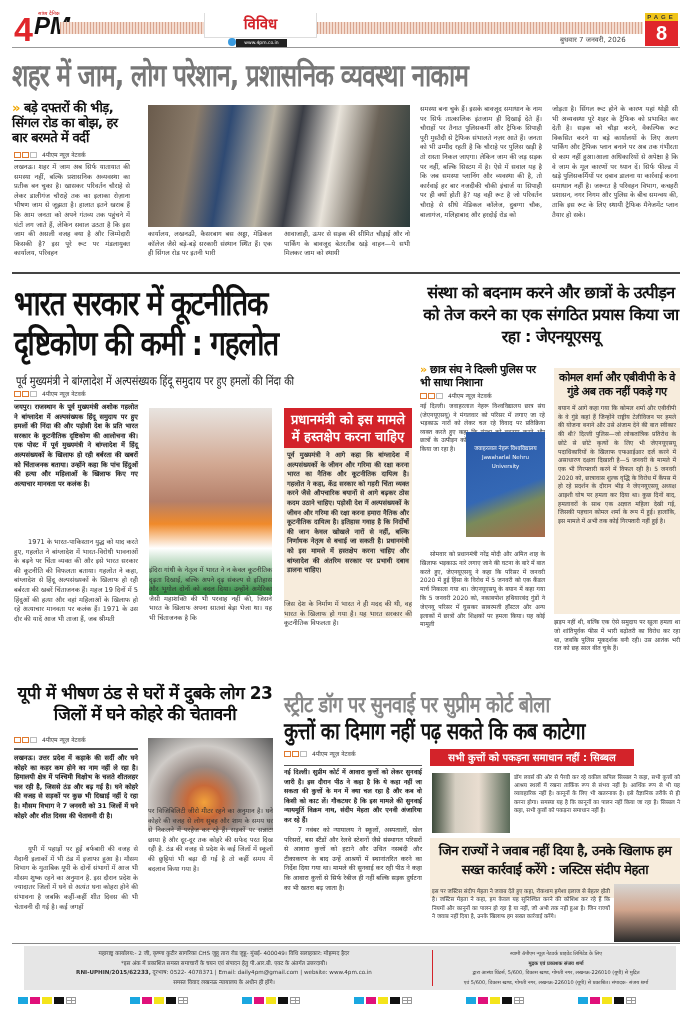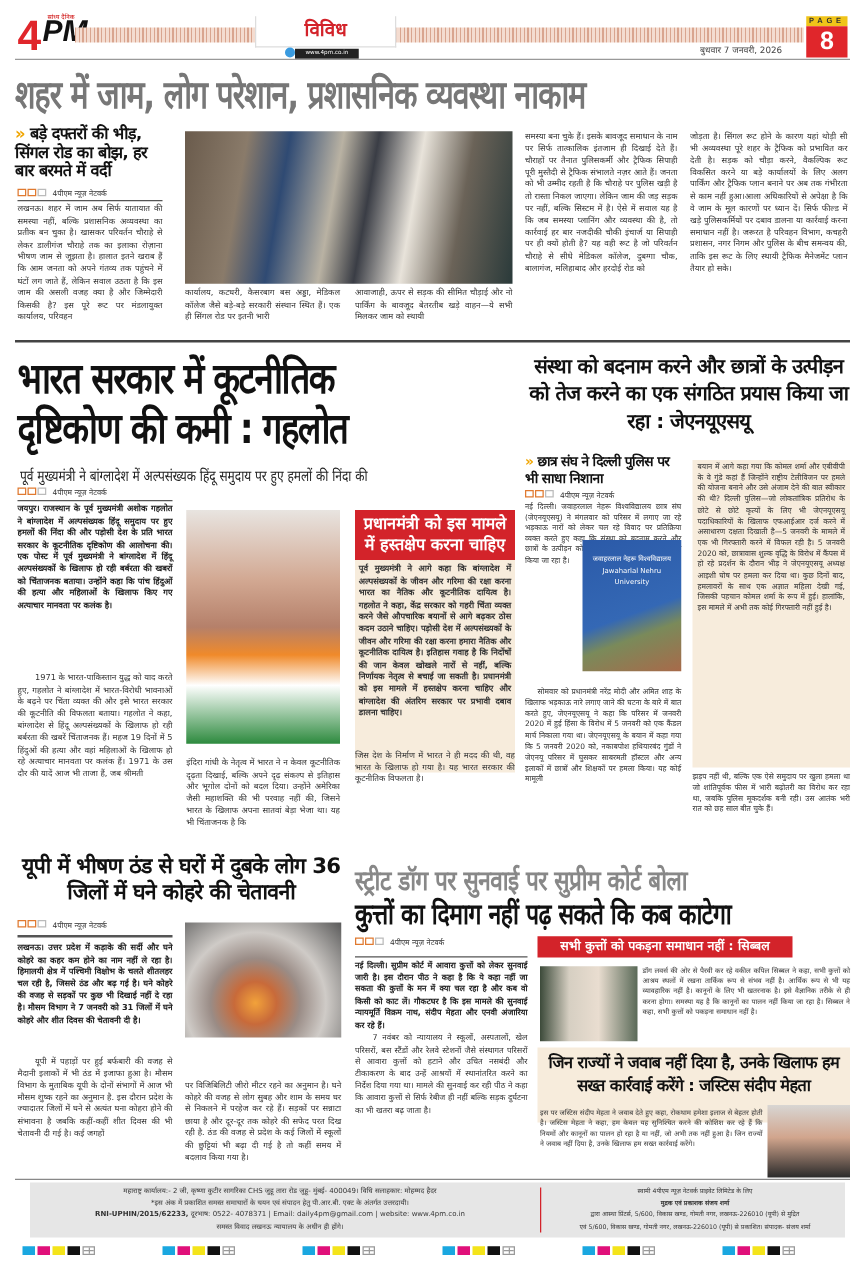--- a/index.html
+++ b/index.html
@@ -59,68 +59,69 @@
 <div class="abs" style="left:12px;top:100px;width:120px">
   <div class="kicker"><span class="chev">» </span><span>बड़े दफ्तरों की भीड़, सिंगल रोड का बोझ, हर बार बरमते में वर्दी</span></div>
 </div>
 <div class="abs byline" style="left:14px;top:151px;width:116px">
   <span><i class="sq"></i><i class="sq"></i><i class="sq g"></i></span>
     <span>4पीएम न्यूज़ नेटवर्क</span>
 </div>
 <div class="abs" style="left:14px;top:160px;width:116px;height:1px;background:#555"></div>
 <div class="abs body" style="left:14px;top:163px;width:116px">लखनऊ। शहर में जाम अब सिर्फ यातायात की समस्या नहीं, बल्कि प्रशासनिक अव्यवस्था का प्रतीक बन चुका है। खासकर परिवर्तन चौराहे से लेकर डालीगंज चौराहे तक का इलाका रोज़ाना भीषण जाम से जूझता है। हालात इतने खराब हैं कि आम जनता को अपने गंतव्य तक पहुंचने में घंटों लग जाते हैं, लेकिन सवाल उठता है कि इस जाम की असली वजह क्या है और जिम्मेदारी किसकी है? इस पूरे रूट पर मंडलायुक्त कार्यालय, परिवहन</div>
 <div class="abs photo" style="left:148px;top:105px;width:262px;height:122px;background:linear-gradient(100deg,#6a5b4c 0%,#8a7b6a 18%,#2f4a73 30%,#b9b2a3 45%,#3a3d45 55%,#e8e3da 68%,#6b6358 82%,#2a3a3a 100%)"></div>
-<div class="abs body" style="left:148px;top:230px;width:124px">कार्यालय, कटघरी, कैसरबाग बस अड्डा, मेडिकल कॉलेज जैसे बड़े-बड़े सरकारी संस्थान स्थित हैं। एक ही सिंगल रोड पर इतनी भारी</div>
+<div class="abs body" style="left:148px;top:230px;width:124px">कार्यालय, लखनऊी, कैसरबाग बस अड्डा, मेडिकल कॉलेज जैसे बड़े-बड़े सरकारी संस्थान स्थित हैं। एक ही सिंगल रोड पर इतनी भारी</div>
 <div class="abs body" style="left:284px;top:230px;width:126px">आवाजाही, ऊपर से सड़क की सीमित चौड़ाई और नो पार्किंग के बावजूद बेतरतीब खड़े वाहन—ये सभी मिलकर जाम को स्थायी</div>
 <div class="abs body" style="left:420px;top:105px;width:122px">समस्या बना चुके हैं। इसके बावजूद समाधान के नाम पर सिर्फ तात्कालिक इंतजाम ही दिखाई देते हैं। चौराहों पर तैनात पुलिसकर्मी और ट्रैफिक सिपाही पूरी मुस्तैदी से ट्रैफिक संभालते नज़र आते हैं। जनता को भी उम्मीद रहती है कि चौराहे पर पुलिस खड़ी है तो रास्ता निकल जाएगा। लेकिन जाम की जड़ सड़क पर नहीं, बल्कि सिस्टम में है। ऐसे में सवाल यह है कि जब समस्या प्लानिंग और व्यवस्था की है, तो कार्रवाई हर बार नजदीकी चौकी इंचार्ज या सिपाही पर ही क्यों होती है? यह वही रूट है जो परिवर्तन चौराहे से सीधे मेडिकल कॉलेज, दुबग्गा चौक, बालागंज, मलिहाबाद और हरदोई रोड को</div>
 <div class="abs body" style="left:552px;top:105px;width:126px">जोड़ता है। सिंगल रूट होने के कारण यहां थोड़ी सी भी अव्यवस्था पूरे शहर के ट्रैफिक को प्रभावित कर देती है। सड़क को चौड़ा करने, वैकल्पिक रूट विकसित करने या बड़े कार्यालयों के लिए अलग पार्किंग और ट्रैफिक प्लान बनाने पर अब तक गंभीरता से काम नहीं हुआ।आला अधिकारियों से अपेक्षा है कि वे जाम के मूल कारणों पर ध्यान दें। सिर्फ फील्ड में खड़े पुलिसकर्मियों पर दबाव डालना या कार्रवाई करना समाधान नहीं है। जरूरत है परिवहन विभाग, कचहरी प्रशासन, नगर निगम और पुलिस के बीच समन्वय की, ताकि इस रूट के लिए स्थायी ट्रैफिक मैनेजमेंट प्लान तैयार हो सके।</div>
 <div class="abs hr" style="left:12px;top:272px;width:668px;height:2px"></div>
 
 <div class="abs big" style="left:14px;top:282px">भारत सरकार में कूटनीतिक</div>
 <div class="abs big" style="left:14px;top:322px">दृष्टिकोण की कमी : गहलोत</div>
 <div class="abs sub" style="left:16px;top:372px">पूर्व मुख्यमंत्री ने बांग्लादेश में अल्पसंख्यक हिंदू समुदाय पर हुए हमलों की निंदा की</div>
 <div class="abs byline" style="left:14px;top:390px;width:124px">
   <span><i class="sq"></i><i class="sq"></i><i class="sq g"></i></span>
     <span>4पीएम न्यूज़ नेटवर्क</span>
 </div>
 <div class="abs" style="left:14px;top:400px;width:124px;height:1px;background:#555"></div>
 <div class="abs body" style="left:14px;top:403px;width:124px;font-weight:bold;color:#222">जयपुर। राजस्थान के पूर्व मुख्यमंत्री अशोक गहलोत ने बांग्लादेश में अल्पसंख्यक हिंदू समुदाय पर हुए हमलों की निंदा की और पड़ोसी देश के प्रति भारत सरकार के कूटनीतिक दृष्टिकोण की आलोचना की। एक पोस्ट में पूर्व मुख्यमंत्री ने बांग्लादेश में हिंदू अल्पसंख्यकों के खिलाफ हो रही बर्बरता की खबरों को चिंताजनक बताया। उन्होंने कहा कि पांच हिंदुओं की हत्या और महिलाओं के खिलाफ किए गए अत्याचार मानवता पर कलंक है।</div>
 <div class="abs body" style="left:14px;top:538px;width:124px;text-indent:14px">1971 के भारत-पाकिस्तान युद्ध को याद करते हुए, गहलोत ने बांग्लादेश में भारत-विरोधी भावनाओं के बढ़ने पर चिंता व्यक्त की और इसे भारत सरकार की कूटनीति की विफलता बताया। गहलोत ने कहा, बांग्लादेश से हिंदू अल्पसंख्यकों के खिलाफ हो रही बर्बरता की खबरें चिंताजनक हैं। महज 19 दिनों में 5 हिंदुओं की हत्या और वहां महिलाओं के खिलाफ हो रहे अत्याचार मानवता पर कलंक हैं। 1971 के उस दौर की यादें आज भी ताजा हैं, जब श्रीमती</div>
 <div class="abs photo" style="left:149px;top:408px;width:123px;height:187px;background:linear-gradient(180deg,#e8e4e0 0%,#d2a892 30%,#b5806a 50%,#f08a2a 62%,#ffffff 75%,#2d8a3e 100%)"></div>
-<div class="abs body" style="left:149px;top:606px;width:123px">इंदिरा गांधी के नेतृत्व में भारत ने न केवल कूटनीतिक दृढ़ता दिखाई, बल्कि अपने दृढ़ संकल्प से इतिहास और भूगोल दोनों को बदल दिया। उन्होंने अमेरिका जैसी महाशक्ति की भी परवाह नहीं की, जिसने भारत के खिलाफ अपना सातवां बेड़ा भेजा था। यह भी चिंताजनक है कि</div>
+<div class="abs body" style="left:149px;top:566px;width:123px">इंदिरा गांधी के नेतृत्व में भारत ने न केवल कूटनीतिक दृढ़ता दिखाई, बल्कि अपने दृढ़ संकल्प से इतिहास और भूगोल दोनों को बदल दिया। उन्होंने अमेरिका जैसी महाशक्ति की भी परवाह नहीं की, जिसने भारत के खिलाफ अपना सातवां बेड़ा भेजा था। यह भी चिंताजनक है कि</div>
 <div class="abs redbox" style="left:284px;top:408px;width:128px">प्रधानमंत्री को इस मामले में हस्तक्षेप करना चाहिए</div>
 <div class="abs body cream" style="left:284px;top:448px;width:128px;height:170px;padding:3px;font-weight:bold;color:#333">पूर्व मुख्यमंत्री ने आगे कहा कि बांग्लादेश में अल्पसंख्यकों के जीवन और गरिमा की रक्षा करना भारत का नैतिक और कूटनीतिक दायित्व है। गहलोत ने कहा, केंद्र सरकार को गहरी चिंता व्यक्त करने जैसे औपचारिक बयानों से आगे बढ़कर ठोस कदम उठाने चाहिए। पड़ोसी देश में अल्पसंख्यकों के जीवन और गरिमा की रक्षा करना हमारा नैतिक और कूटनीतिक दायित्व है। इतिहास गवाह है कि निर्दोषों की जान केवल खोखले नारों से नहीं, बल्कि निर्णायक नेतृत्व से बचाई जा सकती है। प्रधानमंत्री को इस मामले में हस्तक्षेप करना चाहिए और बांग्लादेश की अंतरिम सरकार पर प्रभावी दबाव डालना चाहिए।</div>
 <div class="abs body" style="left:284px;top:600px;width:128px">जिस देश के निर्माण में भारत ने ही मदद की थी, वह भारत के खिलाफ हो गया है। यह भारत सरकार की कूटनीतिक विफलता है।</div>
 
 <div class="abs h2" style="left:420px;top:282px;width:262px;font-size:16px">संस्था को बदनाम करने और छात्रों के उत्पीड़न को तेज करने का एक संगठित प्रयास किया जा रहा : जेएनयूएसयू</div>
 <div class="abs kicker" style="left:420px;top:363px;width:125px;font-size:11px;line-height:13px"><span class="chev">» </span><span>छात्र संघ ने दिल्ली पुलिस पर भी साधा निशाना</span></div>
 <div class="abs byline" style="left:420px;top:392px;width:125px">
   <span><i class="sq"></i><i class="sq"></i><i class="sq g"></i></span>
     <span>4पीएम न्यूज़ नेटवर्क</span>
 </div>
 <div class="abs body" style="left:420px;top:402px;width:125px;font-size:6px;line-height:8.5px">नई दिल्ली। जवाहरलाल नेहरू विश्वविद्यालय छात्र संघ (जेएनयूएसयू) ने मंगलवार को परिसर में लगाए जा रहे भड़काऊ नारों को लेकर चल रहे विवाद पर प्रतिक्रिया व्यक्त करते हुए कहा कि संस्था को बदनाम करने और छात्रों के उत्पीड़न को तेज करने का एक संगठित प्रयास किया जा रहा है।</div>
 <div class="abs" style="left:466px;top:432px;width:79px;height:105px;background:linear-gradient(160deg,#2b5aa8 0%,#3468b5 55%,#7a8a5a 70%,#a86a4a 100%)">
   <div style="color:#fff;font-size:5.5px;text-align:center;padding:12px 4px;line-height:9px">जवाहरलाल नेहरू विश्वविद्यालय Jawaharlal Nehru University</div>
 </div>
 <div class="abs body" style="left:420px;top:550px;width:125px;font-size:6px;line-height:8.8px;text-indent:10px">सोमवार को प्रधानमंत्री नरेंद्र मोदी और अमित शाह के खिलाफ भड़काऊ नारे लगाए जाने की घटना के बारे में बात करते हुए, जेएनयूएसयू ने कहा कि परिसर में जनवरी 2020 में हुई हिंसा के विरोध में 5 जनवरी को एक कैंडल मार्च निकाला गया था। जेएनयूएसयू के बयान में कहा गया कि 5 जनवरी 2020 को, नकाबपोश हथियारबंद गुंडों ने जेएनयू परिसर में घुसकर साबरमती हॉस्टल और अन्य इलाकों में छात्रों और शिक्षकों पर हमला किया। यह कोई मामूली</div>
 <div class="abs cream" style="left:554px;top:368px;width:126px;height:246px">
+  <div class="h2" style="font-size:11px;line-height:14px;padding:3px">कोमल शर्मा और एबीवीपी के वे गुंडे अब तक नहीं पकड़े गए</div>
   <div class="body" style="padding:2px 4px;font-size:6px;line-height:8.7px">बयान में आगे कहा गया कि कोमल शर्मा और एबीवीपी के वे गुंडे कहां हैं जिन्होंने राष्ट्रीय टेलीविजन पर हमले की योजना बनाने और उसे अंजाम देने की बात स्वीकार की थी? दिल्ली पुलिस—जो लोकतांत्रिक प्रतिरोध के छोटे से छोटे कृत्यों के लिए भी जेएनयूएसयू पदाधिकारियों के खिलाफ एफआईआर दर्ज करने में असाधारण दक्षता दिखाती है—5 जनवरी के मामले में एक भी गिरफ्तारी करने में विफल रही है। 5 जनवरी 2020 को, छात्रावास शुल्क वृद्धि के विरोध में कैंपस में हो रहे प्रदर्शन के दौरान भीड़ ने जेएनयूएसयू अध्यक्ष आइशी घोष पर हमला कर दिया था। कुछ दिनों बाद, हमलावरों के साथ एक अज्ञात महिला देखी गई, जिसकी पहचान कोमल शर्मा के रूप में हुई। हालांकि, इस मामले में अभी तक कोई गिरफ्तारी नहीं हुई है।</div>
 </div>
 <div class="abs body" style="left:554px;top:618px;width:126px;font-size:6px;line-height:8.8px">झड़प नहीं थी, बल्कि एक ऐसे समुदाय पर खुला हमला था जो शांतिपूर्वक फीस में भारी बढ़ोतरी का विरोध कर रहा था, जबकि पुलिस मूकदर्शक बनी रही। उस आतंक भरी रात को छह साल बीत चुके हैं।</div>
 
-<div class="abs h2" style="left:10px;top:683px;width:270px;font-size:17px;line-height:21px">यूपी में भीषण ठंड से घरों में दुबके लोग 36 जिलों में घने कोहरे की चेतावनी</div>
+<div class="abs h2" style="left:10px;top:683px;width:270px;font-size:17px;line-height:21px">यूपी में भीषण ठंड से घरों में दुबके लोग 23 जिलों में घने कोहरे की चेतावनी</div>
 <div class="abs byline" style="left:14px;top:736px;width:124px">
   <span><i class="sq"></i><i class="sq"></i><i class="sq g"></i></span>
     <span>4पीएम न्यूज़ नेटवर्क</span>
 </div>
 <div class="abs" style="left:14px;top:748px;width:124px;height:2px;background:#555"></div>
 <div class="abs body" style="left:14px;top:754px;width:124px;font-weight:bold;color:#222">लखनऊ। उत्तर प्रदेश में कड़ाके की सर्दी और घने कोहरे का कहर कम होने का नाम नहीं ले रहा है। हिमालयी क्षेत्र में पश्चिमी विक्षोभ के चलते शीतलहर चल रही है, जिससे ठंड और बढ़ गई है। घने कोहरे की वजह से सड़कों पर कुछ भी दिखाई नहीं दे रहा है। मौसम विभाग ने 7 जनवरी को 31 जिलों में घने कोहरे और शीत दिवस की चेतावनी दी है।</div>
 <div class="abs body" style="left:14px;top:845px;width:124px;text-indent:14px">यूपी में पहाड़ों पर हुई बर्फबारी की वजह से मैदानी इलाकों में भी ठंड में इजाफा हुआ है। मौसम विभाग के मुताबिक यूपी के दोनों संभागों में आज भी मौसम शुष्क रहने का अनुमान है. इस दौरान प्रदेश के ज्यादातर जिलों में घने से अत्यंत घना कोहरा होने की संभावना है जबकि कहीं-कहीं शीत दिवस की भी चेतावनी दी गई है। कई जगहों</div>
 <div class="abs" style="left:148px;top:738px;width:125px;height:92px;background:radial-gradient(circle at 45% 70%,#f2a23a 0%,#c86a3a 18%,#9a8c86 38%,#cfcbc7 60%,#5a5a5a 100%)"></div>
-<div class="abs body" style="left:148px;top:864px;width:125px">पर विजिबिलिटी जीरो मीटर रहने का अनुमान है। घने कोहरे की वजह से लोग सुबह और शाम के समय घर से निकलने में परहेज कर रहे हैं। सड़कों पर सन्नाटा छाया है और दूर-दूर तक कोहरे की सफेद परत दिख रही है. ठंड की वजह से प्रदेश के कई जिलों में स्कूलों की छुट्टियां भी बढ़ा दी गई है तो कहीं समय में बदलाव किया गया है।</div>
+<div class="abs body" style="left:148px;top:807px;width:125px">पर विजिबिलिटी जीरो मीटर रहने का अनुमान है। घने कोहरे की वजह से लोग सुबह और शाम के समय घर से निकलने में परहेज कर रहे हैं। सड़कों पर सन्नाटा छाया है और दूर-दूर तक कोहरे की सफेद परत दिख रही है. ठंड की वजह से प्रदेश के कई जिलों में स्कूलों की छुट्टियां भी बढ़ा दी गई है तो कहीं समय में बदलाव किया गया है।</div>
 
 <div class="abs" style="left:284px;top:688px;width:396px;white-space:nowrap;font:bold 22px 'DejaVu Sans',sans-serif;color:#888;transform:scaleX(0.82);transform-origin:left top;letter-spacing:-0.5px">स्ट्रीट डॉग पर सुनवाई पर सुप्रीम कोर्ट बोला</div>
 <div class="abs" style="left:284px;top:714px;width:396px;white-space:nowrap;font:bold 23px 'DejaVu Sans',sans-serif;color:#111;transform:scaleX(0.8);transform-origin:left top;letter-spacing:-0.5px">कुत्तों का दिमाग नहीं पढ़ सकते कि कब काटेगा</div>
 <div class="abs byline" style="left:284px;top:750px;width:138px">
   <span><i class="sq"></i><i class="sq"></i><i class="sq g"></i></span>
     <span>4पीएम न्यूज़ नेटवर्क</span>
 </div>
 <div class="abs" style="left:284px;top:765px;width:138px;height:1px;background:#555"></div>
 <div class="abs body" style="left:284px;top:768px;width:138px;font-weight:bold;color:#222;font-size:6.4px">नई दिल्ली। सुप्रीम कोर्ट में आवारा कुत्तों को लेकर सुनवाई जारी है। इस दौरान पीठ ने कहा है कि ये कहा नहीं जा सकता की कुत्तों के मन में क्या चल रहा है और कब वो किसी को काट लें। गौकटघर है कि इस मामले की सुनवाई न्यायमूर्ति विक्रम नाथ, संदीप मेहता और एनवी अंजारिया कर रहे हैं।</div>
 <div class="abs body" style="left:284px;top:826px;width:138px;text-indent:14px;font-size:6.4px">7 नवंबर को न्यायालय ने स्कूलों, अस्पतालों, खेल परिसरों, बस स्टैंडों और रेलवे स्टेशनों जैसे संस्थागत परिसरों से आवारा कुत्तों को हटाने और उचित नसबंदी और टीकाकरण के बाद उन्हें आश्रयों में स्थानांतरित करने का निर्देश दिया गया था। मामले की सुनवाई कर रही पीठ ने कहा कि आवारा कुत्तों से सिर्फ रेबीज ही नहीं बल्कि सड़क दुर्घटना का भी खतरा बढ़ जाता है।</div>

